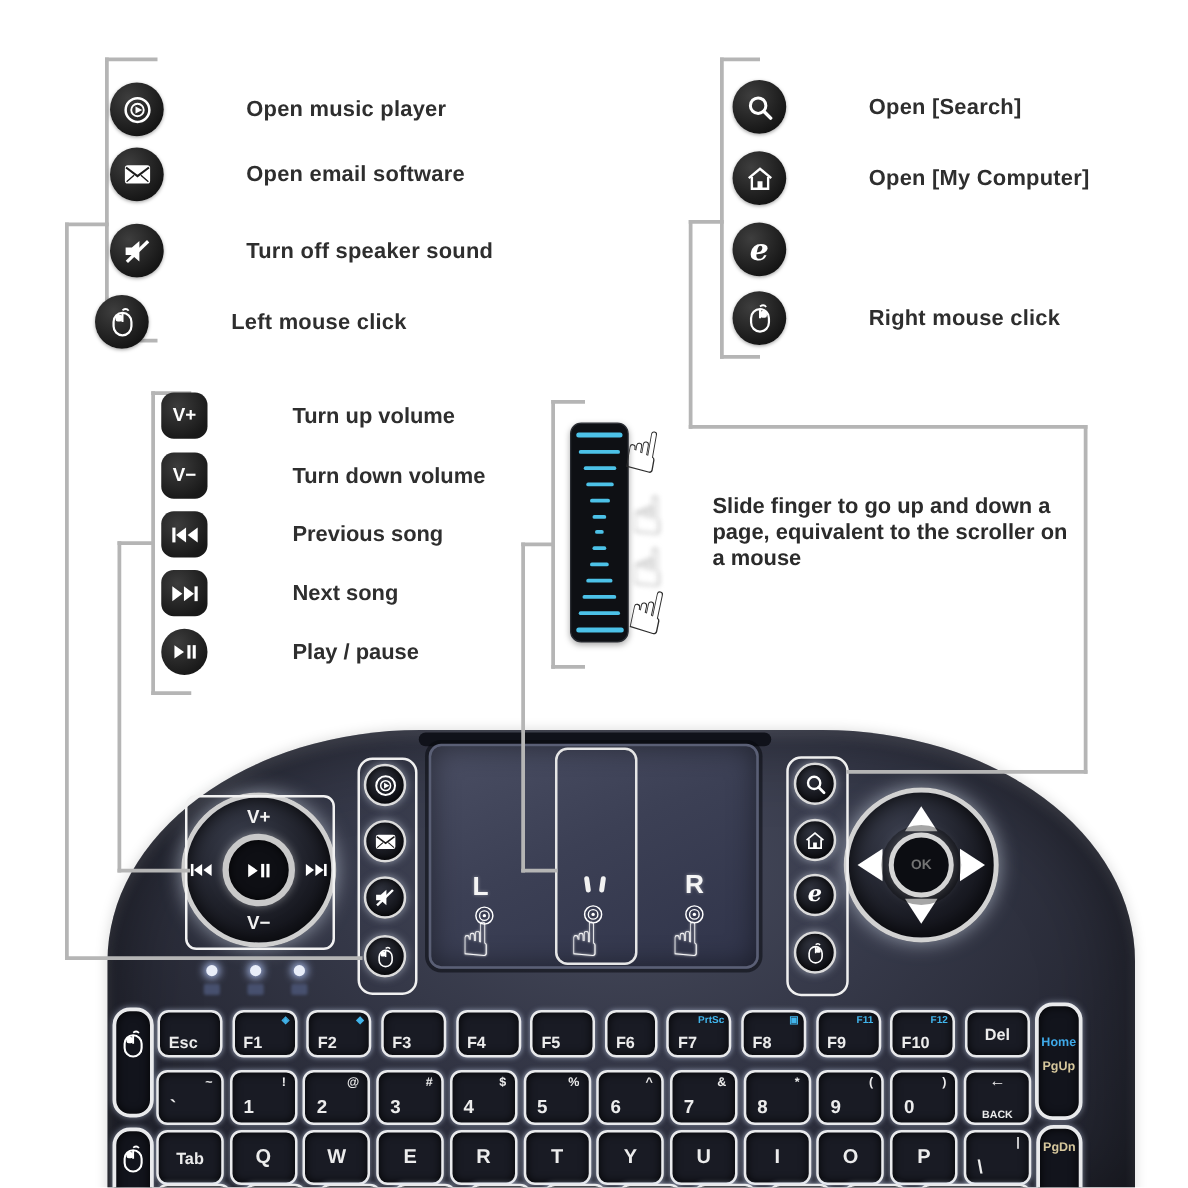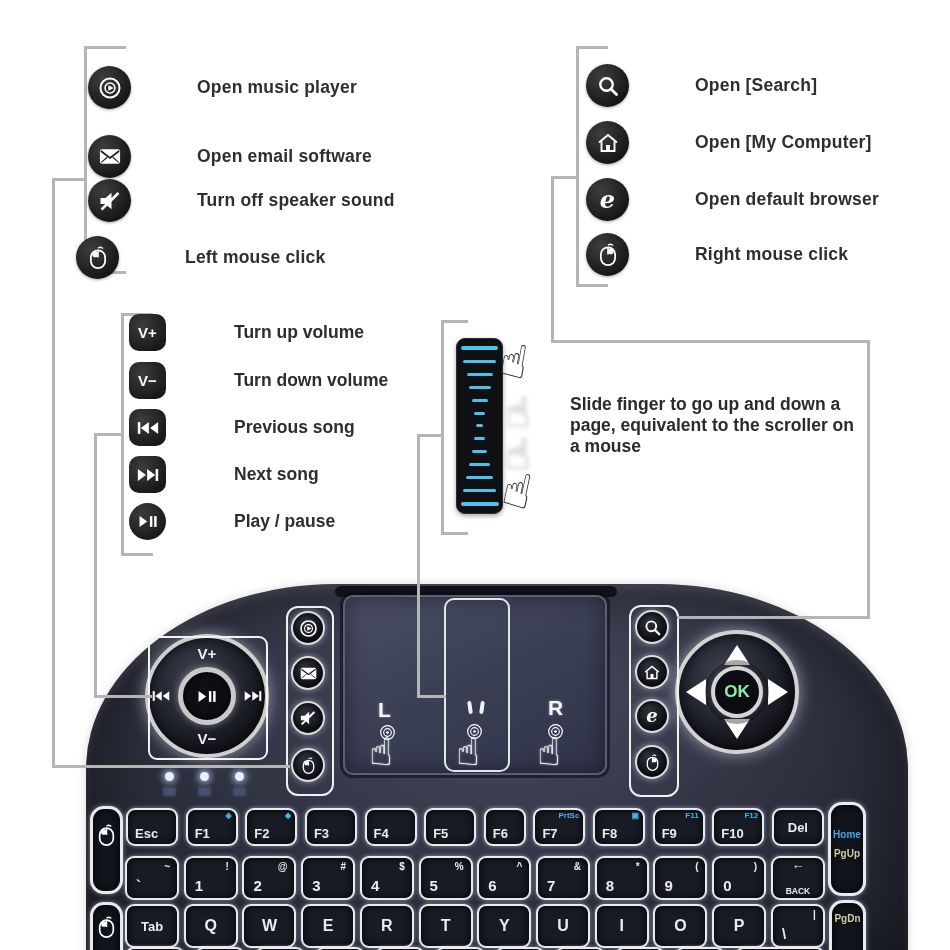--- a/index.html
+++ b/index.html
@@ -71,21 +71,21 @@
         background:radial-gradient(circle at 36% 30%,#3a3e4d,#14151c 72%);
         border:4px solid #d2d2d2;box-sizing:border-box;
         box-shadow:0 0 16px rgba(230,240,255,.55), inset 0 0 16px rgba(0,0,0,.8);}
   .tri{position:absolute;width:0;height:0;z-index:3;}
   .tri-up{border-left:13px solid transparent;border-right:13px solid transparent;border-bottom:20px solid #fff;}
   .tri-down{border-left:13px solid transparent;border-right:13px solid transparent;border-top:20px solid #fff;}
   .tri-left{border-top:13px solid transparent;border-bottom:13px solid transparent;border-right:20px solid #fff;}
   .tri-right{border-top:13px solid transparent;border-bottom:13px solid transparent;border-left:20px solid #fff;}
   .ok-btn{position:absolute;left:711px;top:666px;width:52px;height:52px;border-radius:50%;z-index:4;
           background:#0c0d12;border:4px solid #d5d5d5;box-sizing:border-box;
-          display:flex;align-items:center;justify-content:center;color:#86efac;font-weight:bold;font-size:17px;
+          display:flex;align-items:center;justify-content:center;color:#737373;font-weight:bold;font-size:11px;
           box-shadow:0 0 0 6px rgba(0,0,0,.35), 0 0 9px rgba(255,255,255,.35);}
   .led{position:absolute;width:9px;height:9px;border-radius:50%;background:#e9eef9;z-index:3;
        box-shadow:0 0 7px 2px rgba(185,205,255,.85);}
   .ledmark{position:absolute;width:13px;height:9px;background:#47506e;border-radius:2px;filter:blur(1.2px);z-index:3;}
   
   .krow{position:absolute;display:flex;justify-content:space-between;z-index:3;}
   .key{background:#191b24;border:2px solid #e9eaec;border-radius:9px;position:relative;color:#ececec;
        box-sizing:border-box;box-shadow:0 0 4px rgba(215,228,255,.55), inset 0 0 8px rgba(0,0,0,.9);}
   .fmain{position:absolute;left:7px;bottom:3px;font-size:13px;font-weight:bold;}
   .blue{position:absolute;right:4px;top:1px;font-size:8px;font-weight:bold;color:#41b5ec;white-space:nowrap;}
@@ -198,21 +198,21 @@
   <div class="line" style="left:677px;top:616px;width:193px;height:3px"></div>
 
   <div class="crow" style="left:88px;top:66px">
     <span class="cicon">
         <svg width="24" height="24">
           <use href="#i-music"></use>
         </svg>
       </span>
     <span class="clabel">Open music player</span>
   </div>
-  <div class="crow" style="left:88px;top:135px">
+  <div class="crow" style="left:88px;top:118px">
     <span class="cicon">
         <svg width="22" height="17">
           <use href="#i-mail"></use>
         </svg>
       </span>
     <span class="clabel">Open email software</span>
   </div>
   <div class="crow" style="left:88px;top:179px">
     <span class="cicon">
         <svg width="24" height="24">
@@ -243,21 +243,20 @@
         <svg width="24" height="24">
           <use href="#i-search"></use>
         </svg>
       </span>
     <span class="clabel">Open [Search]</span>
   </div>
   <div class="crow" style="left:586px;top:178px">
     <span class="cicon">
         <span class="egliph">e</span>
       </span>
-    <span class="clabel">Open default browser</span>
   </div>
   <div class="crow" style="left:586px;top:233px">
     <span class="cicon">
         <svg width="18" height="25">
           <use href="#i-mouse-r"></use>
         </svg>
       </span>
     <span class="clabel">Right mouse click</span>
   </div>
 

